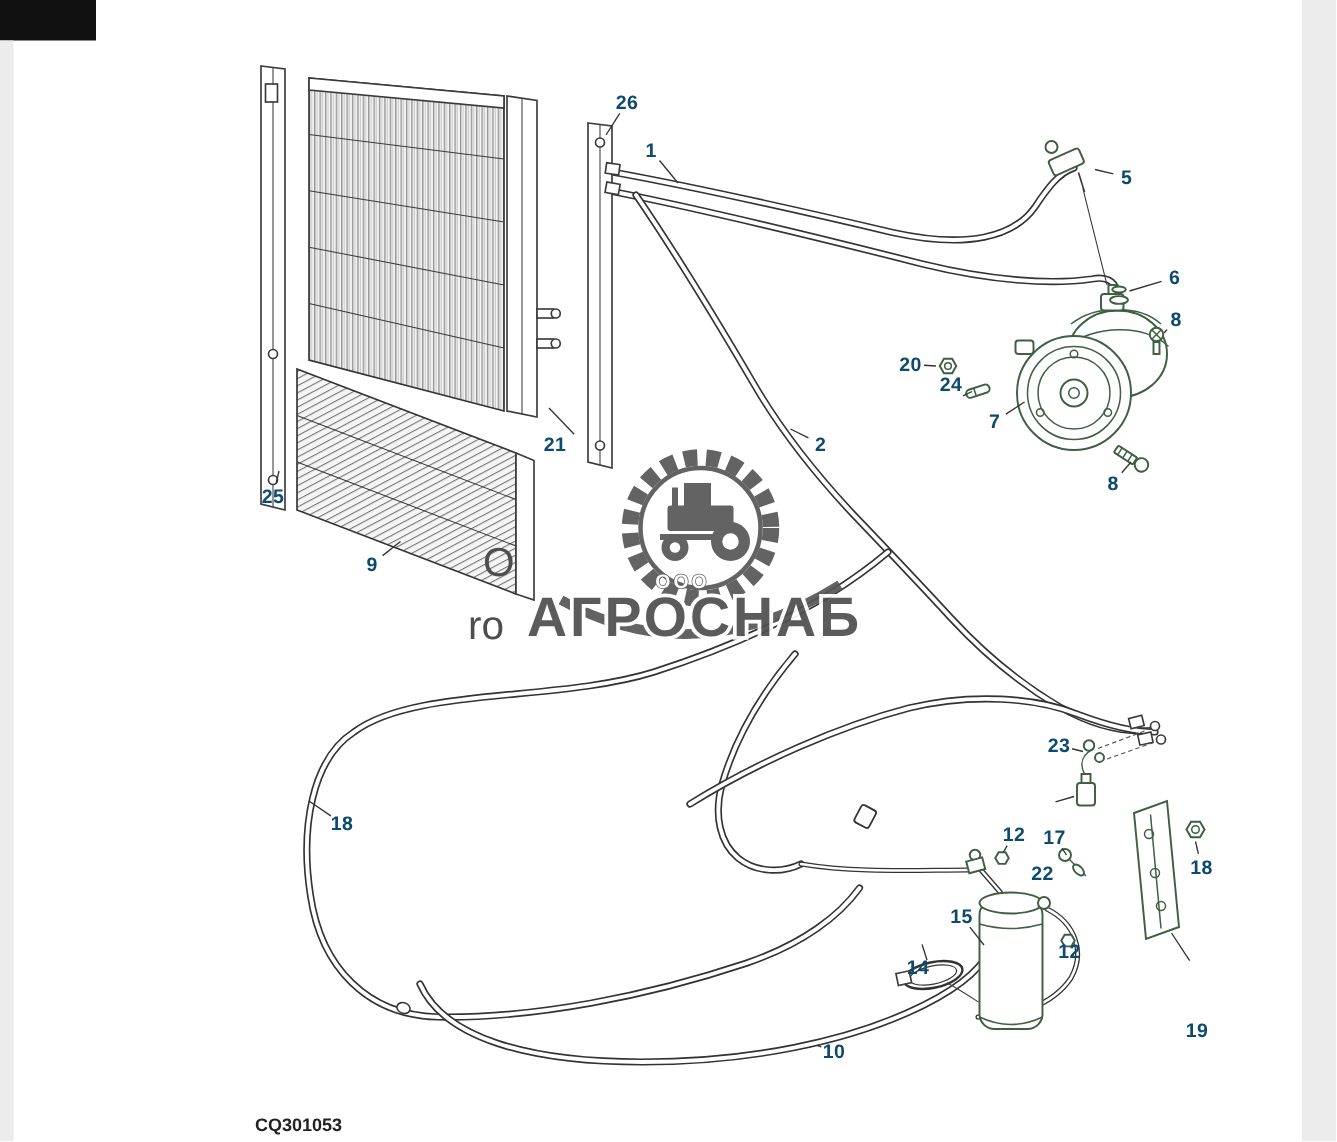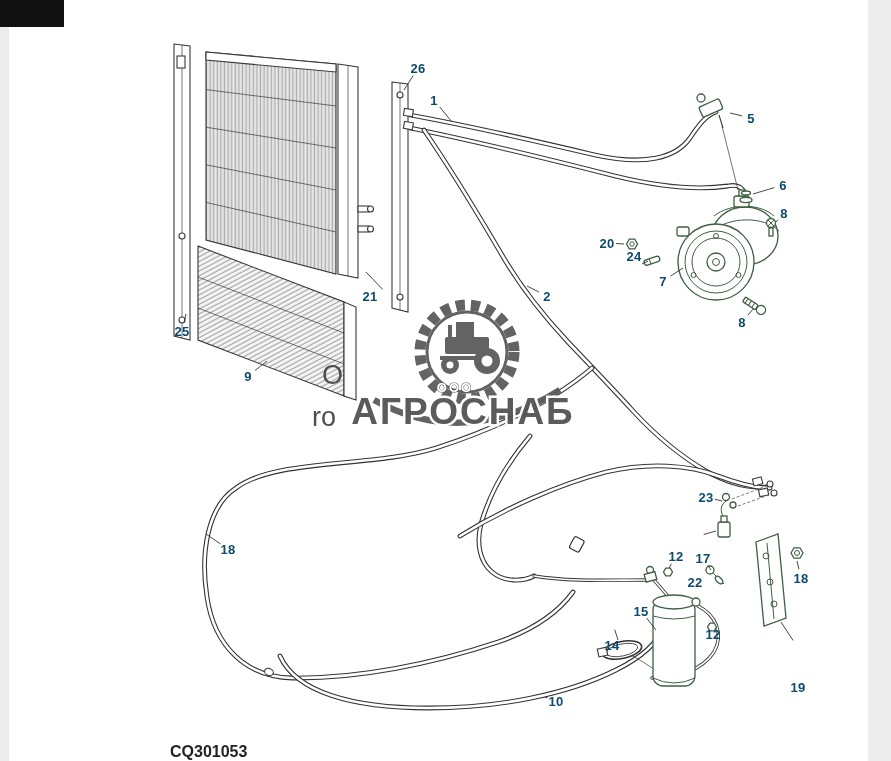--- a/index.html
+++ b/index.html
@@ -5,21 +5,21 @@
   html,body{margin:0;padding:0;background:#fff;}
   .page{position:relative;width:891px;height:761px;background:#fff;overflow:hidden;
         font-family:"Liberation Sans",sans-serif;}
   .strip-left{position:absolute;left:0;top:27px;width:9px;height:734px;background:#ececec;}
   .strip-right{position:absolute;right:0;top:0;width:23px;height:761px;background:#ececec;}
   .topbar{position:absolute;left:0;top:0;width:64px;height:27px;background:#111;}
   svg.art{position:absolute;left:0;top:0;}
   .callout-layer{position:absolute;left:0;top:0;width:100%;height:100%;pointer-events:none;}
   .callout{position:absolute;transform:translate(-50%,-50%);font-size:13px;font-weight:700;
            color:#0c4a6e;line-height:1;letter-spacing:.2px;}
-  .code{position:absolute;left:170px;top:743px;font-size:16px;font-weight:700;color:#222;}
+  .code{position:absolute;left:170px;top:743px;font-size:12px;font-weight:700;color:#222;}
   
   .ln{fill:none;stroke:#3a3a3a;stroke-width:1.1}
   .ln2{fill:none;stroke:#3a3a3a;stroke-width:.7}
   .fillw{fill:#fff;stroke:#3a3a3a;stroke-width:1.1}
   .part{fill:#fff;stroke:#3e5f41;stroke-width:1.3}
   .partl{fill:none;stroke:#3e5f41;stroke-width:1}
   .tube{fill:none;stroke:#333;stroke-width:4.8;stroke-linecap:round}
   .tube-core{fill:none;stroke:#fff;stroke-width:2.6;stroke-linecap:round}
   .tube-sm{fill:none;stroke:#333;stroke-width:3.4;stroke-linecap:round}
   .tube-sm-core{fill:none;stroke:#fff;stroke-width:1.7;stroke-linecap:round}

